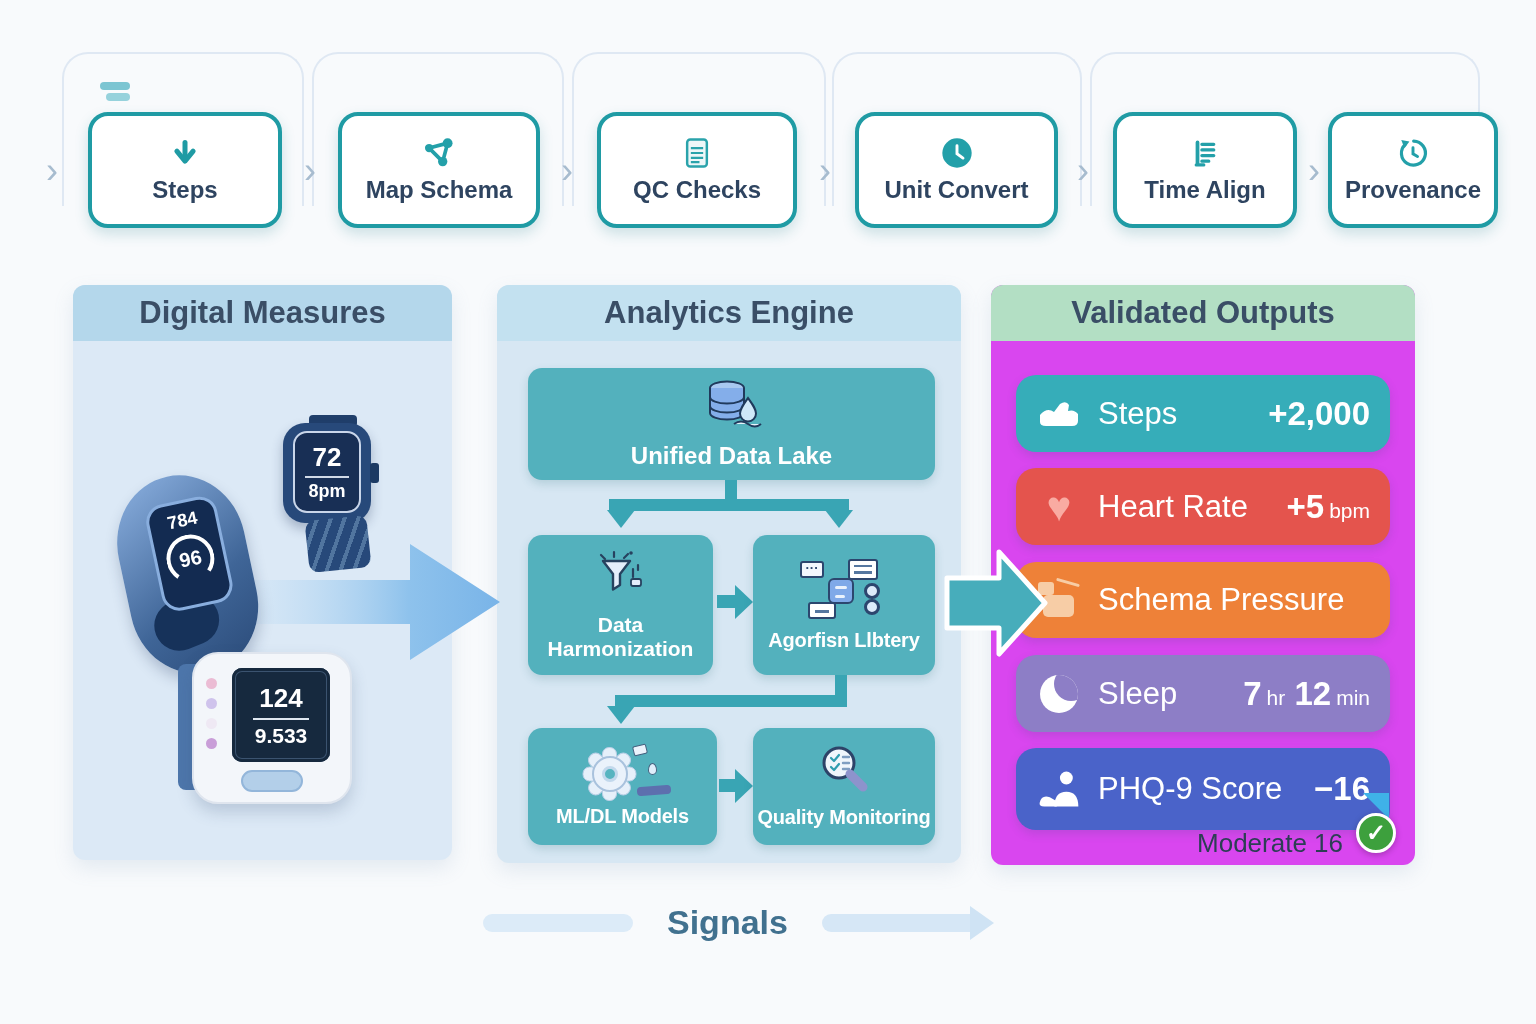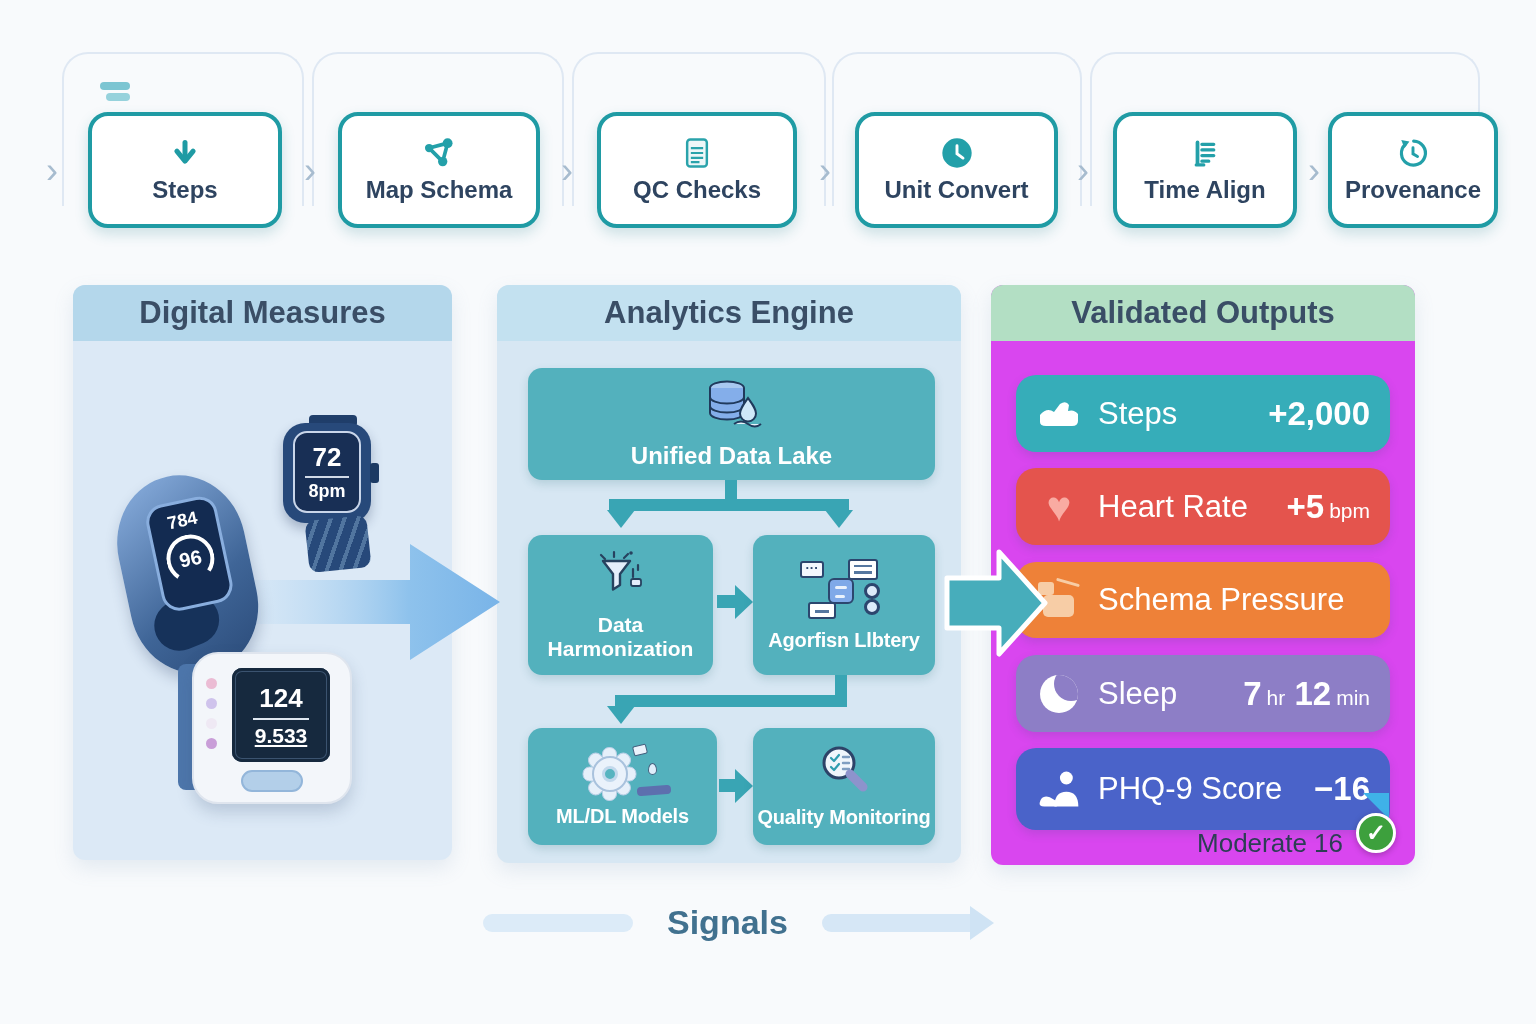--- a/index.html
+++ b/index.html
@@ -145,21 +145,21 @@
 
   .p-strap{position:absolute;left:-14px;top:12px;width:26px;height:126px;background:#4d76ab;border-radius:8px;}
   .p-body{position:absolute;left:0;top:0;width:160px;height:152px;background:#f3f6fa;
           border:2px solid #dfe5ee;border-radius:26px;box-sizing:border-box;
           box-shadow:0 8px 16px rgba(60,80,120,.22);}
   .p-screen{position:absolute;left:40px;top:16px;width:98px;height:94px;background:#16293e;
             border-radius:10px;color:#fff;display:flex;flex-direction:column;align-items:center;
             justify-content:center;gap:4px;box-shadow:inset 0 0 0 3px #16293e,inset 0 0 0 4px #3b536f;}
   .p-val1{font-size:26px;font-weight:bold;}
   .p-div{width:56px;height:2px;background:#dfe7f0;}
-  .p-val2{font-size:21px;font-weight:bold;text-decoration:underline;}
+  .p-val2{font-size:21px;font-weight:bold;}
   .p-dots{position:absolute;left:14px;top:26px;display:flex;flex-direction:column;gap:9px;}
   .p-dots i{width:11px;height:11px;border-radius:50%;display:block;}
   .p-btn{position:absolute;left:49px;top:118px;width:62px;height:22px;background:#b3cfe9;
          border:2px solid #93b6da;border-radius:12px;box-sizing:border-box;}
 
   
   .flow-arrow{position:absolute;z-index:6;}
 
   
   .signals{position:absolute;left:483px;top:903px;display:flex;align-items:center;gap:34px;z-index:3;}

